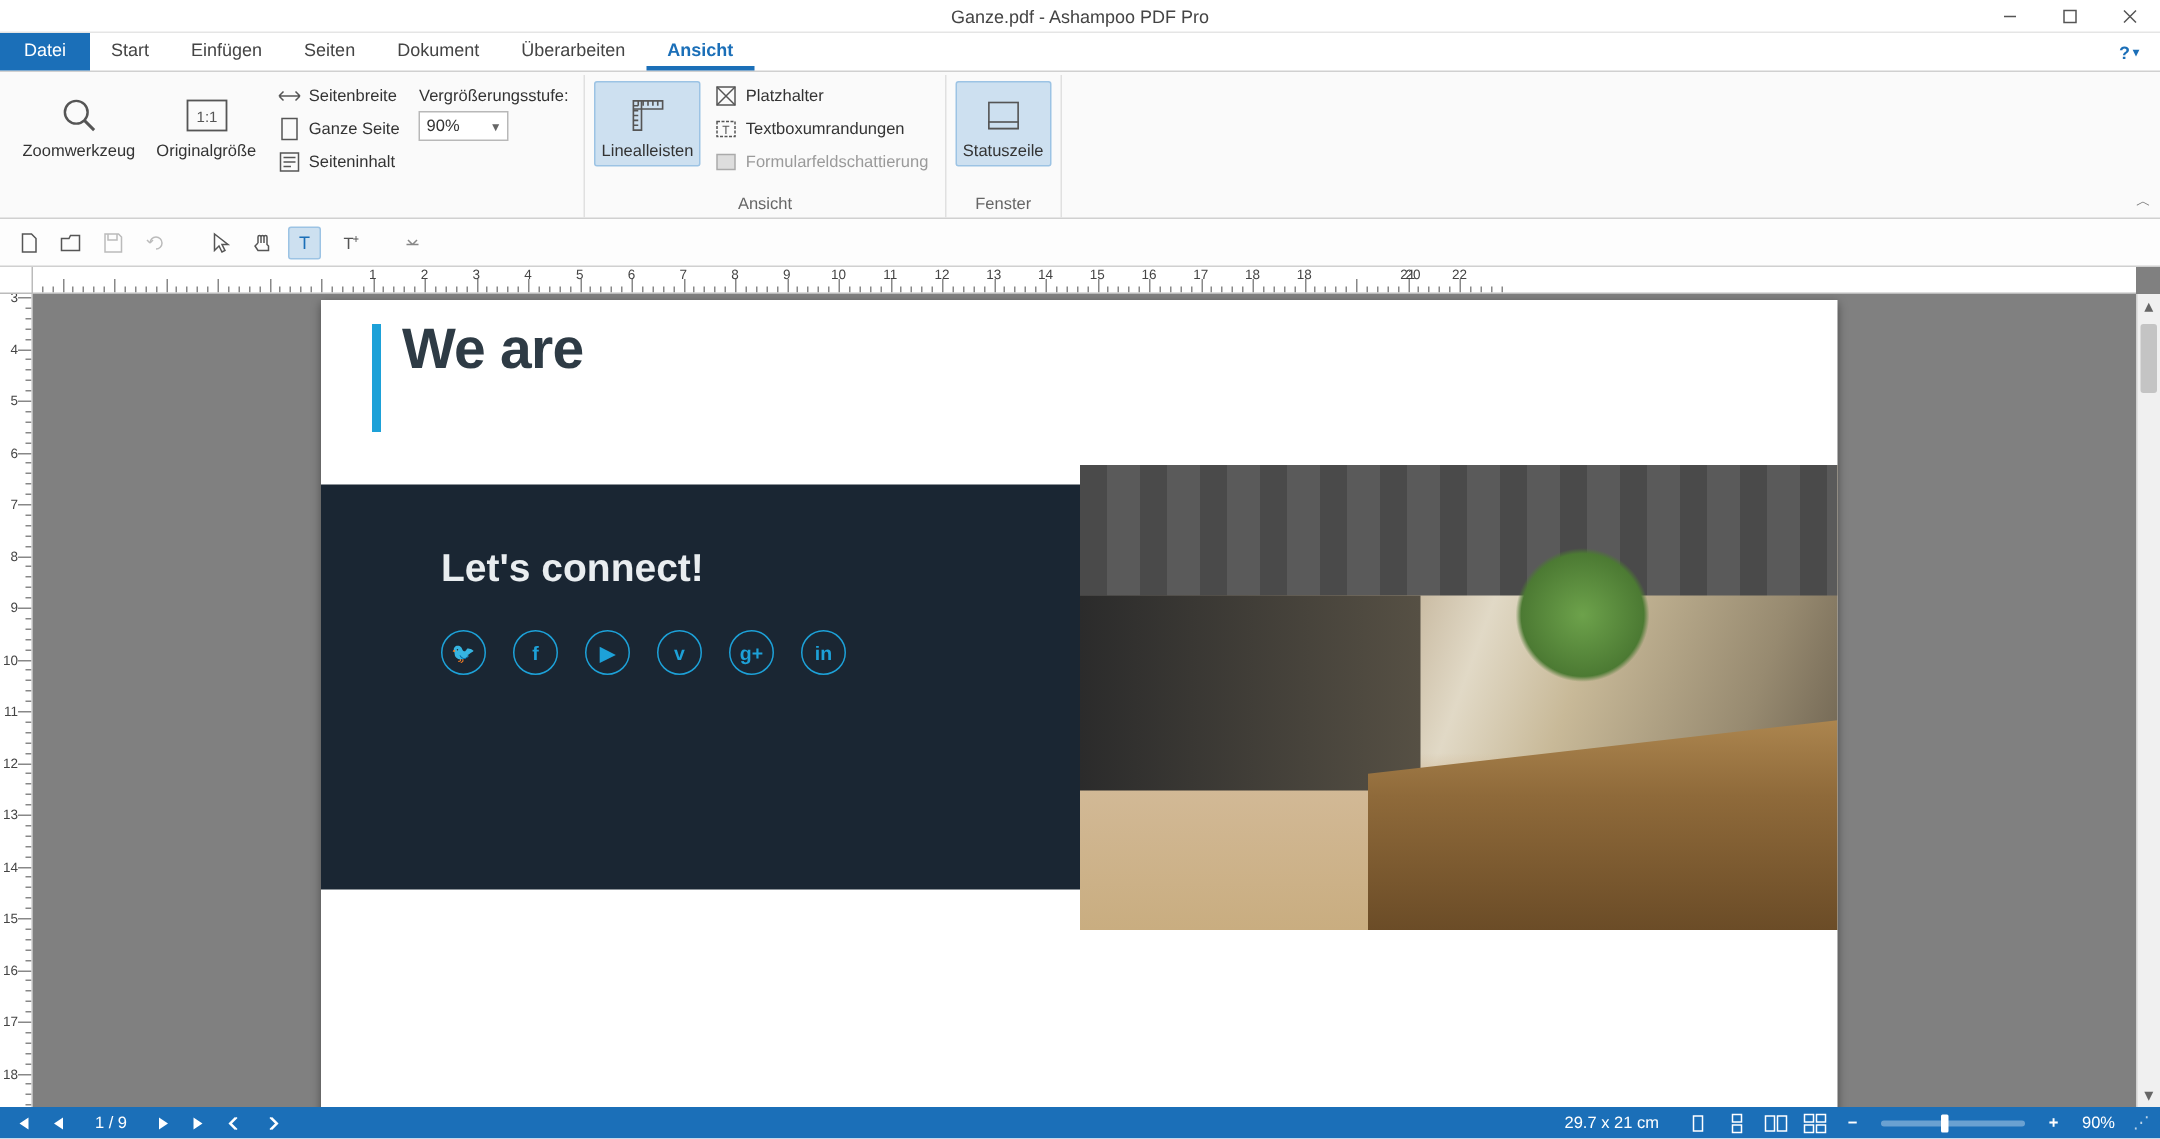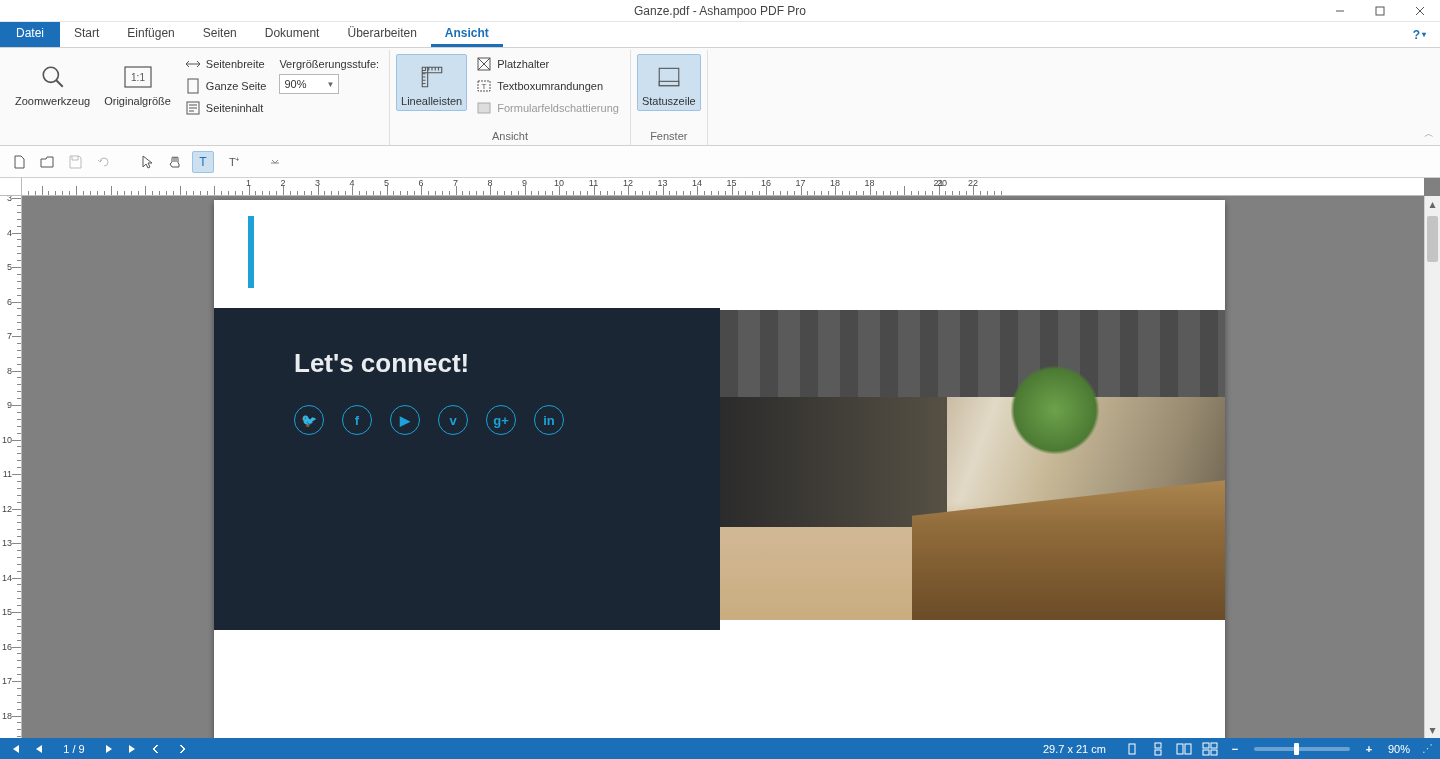--- a/index.html
+++ b/index.html
@@ -70,21 +70,21 @@
 .vscrollbar { position:absolute; top:18px; right:0; width:16px; bottom:0; background:#f0f0f0; border-left:1px solid #d0d0d0; z-index:2;}
 .vscrollbar .arrow { height:16px; display:flex; align-items:center; justify-content:center; color:#666; cursor:pointer; }
 .vscrollbar .track { position:absolute; top:16px; bottom:16px; left:0; right:0; }
 .vscrollbar .thumb { position:absolute; left:2px; right:2px; top:4px; height:46px; background:#c4c4c4; border-radius:2px; cursor:pointer; }
 .vscrollbar .arrow.bottom { position:absolute; bottom:0; left:0; right:0;}
 
 .page { position:absolute; top:4px; left:192px; width:1011px; height:740px; background:#fff; box-shadow:0 2px 6px rgba(0,0,0,.4); }
 .page .hero-bar { position:absolute; left:34px; top:16px; width:6px; height:72px; background:#1da1d8; }
 .page .hero-title-1 { position:absolute; left:54px; top:12px; font-size:38px; font-weight:700; color:#2e3b45; letter-spacing:-.5px;}
 .page .hero-title-2 { position:absolute; left:54px; top:46px; font-size:38px; font-weight:700; color:#1da1d8; letter-spacing:-.5px;}
-.page .dark-block { position:absolute; left:0; top:108px; width:506px; height:322px; background:#1a2633; padding:40px 68px 34px 80px; color:#e9edf0; }
+.page .dark-block { position:absolute; left:0; top:123px; width:506px; height:270px; background:#1a2633; padding:40px 68px 34px 80px; color:#e9edf0; }
 .page .dark-block h2 { font-size:26px; font-weight:600; margin-bottom:20px; }
 .page .dark-block p { font-size:13px; line-height:1.45; color:#cfd6dc; }
 .page .social-row { display:flex; gap:18px; margin-top:26px; }
 .page .social-circle { width:30px; height:30px; border:1.5px solid #1da1d8; border-radius:50%; display:flex; align-items:center; justify-content:center; color:#1da1d8; font-size:13px; cursor:pointer; font-weight:bold;}
 .page .photo { position:absolute; left:506px; top:110px; right:0; height:310px; background:linear-gradient(110deg,#6a6a6a 0%, #8d8270 22%, #bfae93 38%, #e1d9c6 50%, #c8b998 62%, #978a70 82%, #5c5243 100%); overflow:hidden;}
 
 .photo::before { content:""; position:absolute; left:0; right:0; bottom:0; height:38%; background:linear-gradient(180deg, rgba(210,185,150,0) 0%, #d2b996 20%, #c9ad80 100%); }
 .photo .plant { position:absolute; right:120px; top:55px; width:100px; height:100px; background:radial-gradient(circle at 50% 45%, #6da24b 0%, #4c7a33 55%, transparent 60%); border-radius:50%;}
 .photo .desk { position:absolute; right:0; bottom:0; width:62%; height:48%; background:linear-gradient(180deg,#b18a52 0%, #8f6a3a 40%, #6b4c27 100%); clip-path:polygon(0 30%, 100% 6%, 100% 100%, 0 100%);}
 .photo .ceiling { position:absolute; left:0; right:0; top:0; height:28%; background:repeating-linear-gradient(90deg,#4a4a4a 0 18px,#5a5a5a 18px 40px);}
@@ -583,20 +583,21 @@
   <div class="vscrollbar">
     <div class="arrow">▴</div>
     <div class="track">
         <div class="thumb"></div>
       </div>
     <div class="arrow bottom">▾</div>
   </div>
   <div class="canvas-scroll">
     <div class="page">
       <div class="hero-bar"></div>
+      <div class="hero-title-1">We are</div>
       <div class="dark-block">
         <h2>Let's connect!</h2>
         <div class="social-row" id="social-row">
             <div class="social-circle">🐦</div>
             <div class="social-circle">f</div>
             <div class="social-circle">▶</div>
             <div class="social-circle">v</div>
             <div class="social-circle">g+</div>
             <div class="social-circle">in</div>
           </div>

